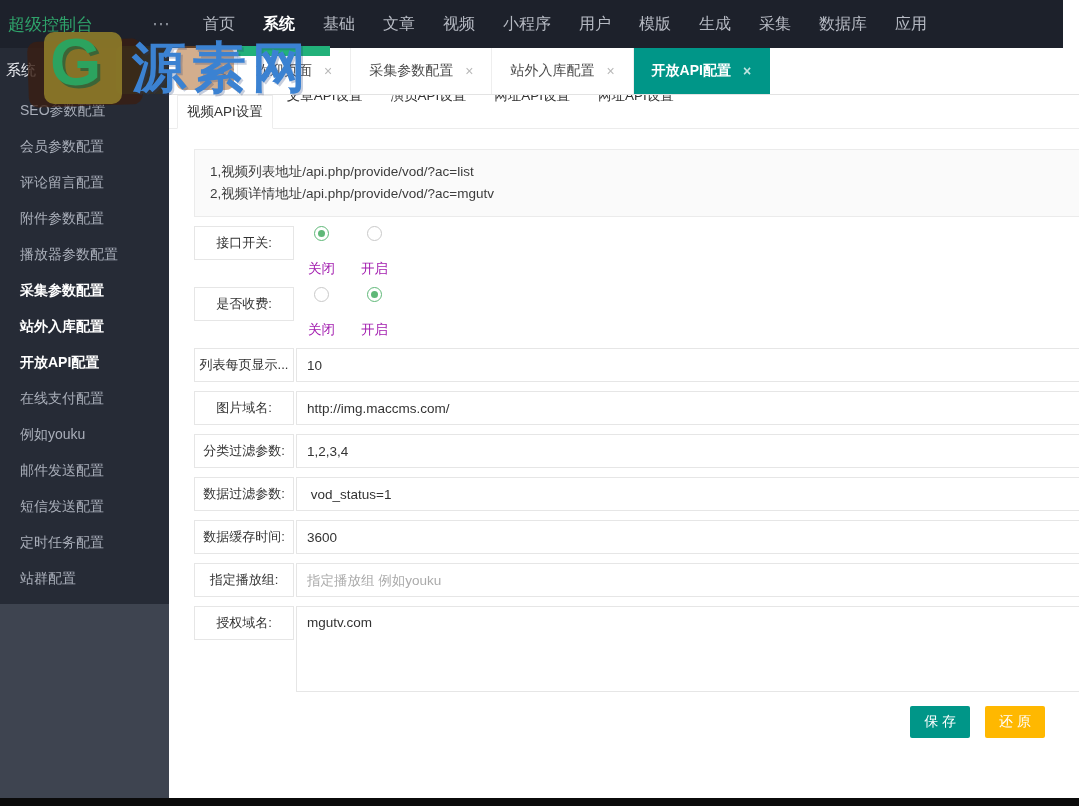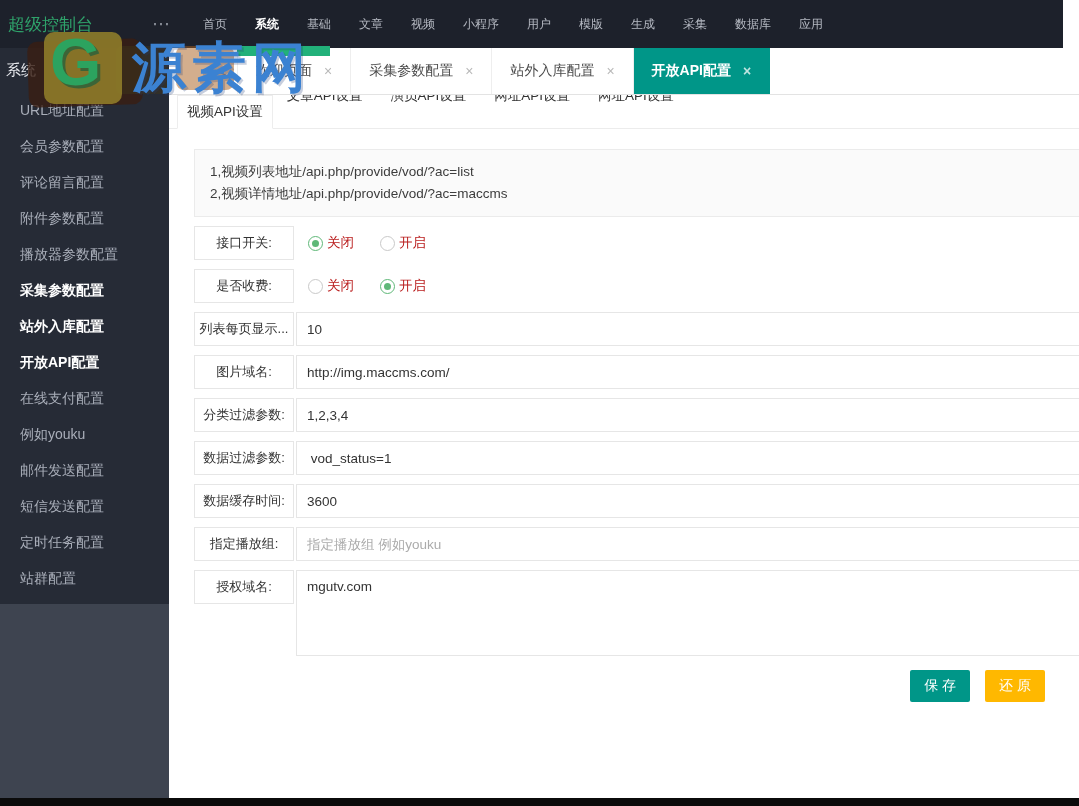--- a/index.html
+++ b/index.html
@@ -12,21 +12,21 @@
   }
 
   
   .navbar {
     position: absolute; top: 0; left: 0; right: 16px; height: 48px;
     background: var(--navbar-bg); display: flex; align-items: center;
   }
   .brand { color: var(--brand-green); font-size: 17px; margin-left: 8px; width: 132px; white-space: nowrap; }
   .collapse { color: #8a8f99; font-size: 18px; margin-left: 12px; cursor: pointer; letter-spacing: 1px; }
   .nav-items { display: flex; margin-left: 18px; }
-  .nav-item { padding: 0 14px; line-height: 48px; font-size: 12px; color: #b6bac3; cursor: pointer; white-space: nowrap; }
+  .nav-item { padding: 0 14px; line-height: 48px; font-size: 16px; color: #b6bac3; cursor: pointer; white-space: nowrap; }
   .nav-item.active { color: #fff; font-weight: 700; }
 
   
   .sidebar {
     position: absolute; top: 48px; left: 0; bottom: 8px; width: 169px;
     background: var(--sidebar-bg); overflow: hidden;
   }
   .side-top { background: var(--menu-bg); padding-bottom: 8px; }
   .side-header { height: 44px; line-height: 44px; padding-left: 6px; color: #e8eaee; font-size: 15px; white-space: nowrap; }
   .side-item { height: 36px; line-height: 36px; padding-left: 20px; font-size: 14px; color: #a9aeb9; cursor: pointer; white-space: nowrap; }
@@ -67,21 +67,21 @@
     padding: 0 10px; font-size: 13.5px; color: #333; outline: none; background: #fff;
     font-family: inherit;
   }
   .form-textarea {
     flex: 1; height: 86px; border: 1px solid #e6e6e6; margin-left: 2px;
     padding: 8px 10px; font-size: 13.5px; color: #333; resize: none; outline: none;
     font-family: inherit; background: #fff;
   }
   ::placeholder { color: #ababab; opacity: 1; }
   .radio-group { display: flex; align-items: center; margin-left: 14px; gap: 26px; }
-  .radio-opt { display: flex; align-items: center; gap: 4px; font-size: 13.5px; color: #b91c1c; cursor: pointer; }
+  .radio-opt { display: flex; align-items: center; gap: 19px; font-size: 13.5px; color: #a21caf; cursor: pointer; flex-direction: column; }
   .radio-circle { width: 15px; height: 15px; border-radius: 50%; border: 1px solid #c9c9c9; position: relative; background: #fff; }
   .radio-opt.checked .radio-circle { border-color: var(--radio); }
   .radio-opt.checked .radio-circle::after { content: ""; position: absolute; inset: 3px; border-radius: 50%; background: var(--radio); }
 
   .btn-row { margin-top: 14px; display: flex; justify-content: flex-end; padding-right: 34px; gap: 15px; }
   .btn { height: 32px; padding: 0 14px; border: none; color: #fff; font-size: 14px; border-radius: 2px; cursor: pointer; font-family: inherit; white-space: nowrap; }
   .btn.save { background: var(--accent); }
   .btn.restore { background: var(--warn); }
 
   .footer-strip { position: absolute; left: 0; right: 0; bottom: 0; height: 8px; background: #0b0b0b; }
@@ -115,21 +115,21 @@
       <div class="nav-item">采集</div>
       <div class="nav-item">数据库</div>
       <div class="nav-item">应用</div>
     </nav>
 </header>
 
 <aside class="sidebar">
   <div class="side-top">
     <div class="side-header">系统</div>
     <div id="side-menu">
-        <div class="side-item">URL地址配置</div>
+        <div class="side-item">SEO参数配置</div>
         <div class="side-item">会员参数配置</div>
         <div class="side-item">评论留言配置</div>
         <div class="side-item">附件参数配置</div>
         <div class="side-item">播放器参数配置</div>
         <div class="side-item open">采集参数配置</div>
         <div class="side-item open">站外入库配置</div>
         <div class="side-item open active">开放API配置</div>
         <div class="side-item">在线支付配置</div>
         <div class="side-item">例如youku</div>
         <div class="side-item">邮件发送配置</div>
@@ -165,21 +165,21 @@
 <main class="content">
   <div class="ctabs" id="ctabs">
       <div class="ctab active">视频API设置</div>
       <div class="ctab">文章API设置</div>
       <div class="ctab">演员API设置</div>
       <div class="ctab">网址API设置</div>
       <div class="ctab">网址API设置</div>
     </div>
   <div class="tipbox" id="tipbox">
       <div class="tip-line">1,视频列表地址/api.php/provide/vod/?ac=list</div>
-      <div class="tip-line">2,视频详情地址/api.php/provide/vod/?ac=maccms</div>
+      <div class="tip-line">2,视频详情地址/api.php/provide/vod/?ac=mgutv</div>
     </div>
   <form class="form" id="form">
       <div class="form-row">
         <div class="form-label">接口开关:</div>
         <div class="radio-group">
           <label class="radio-opt checked">
             <span class="radio-circle"></span>
             <span class="radio-label">关闭</span>
           </label>
           <label class="radio-opt">

